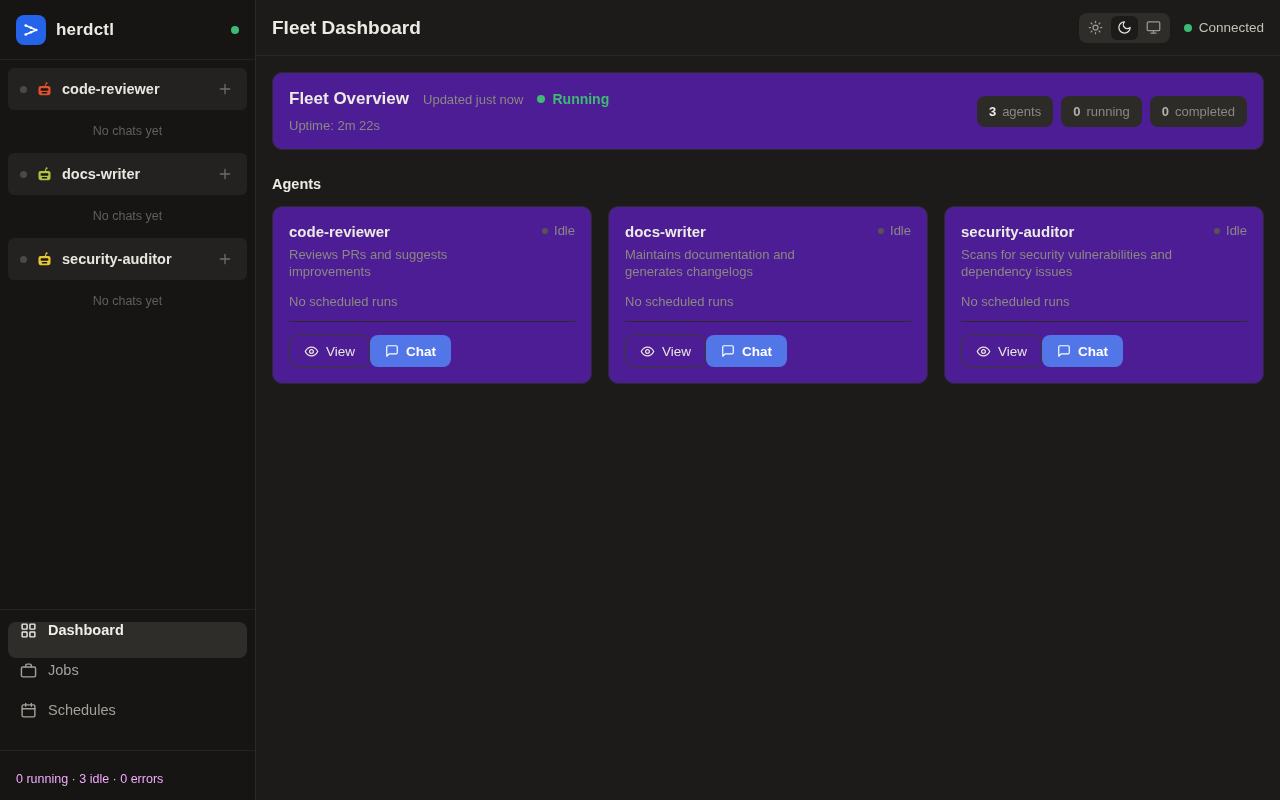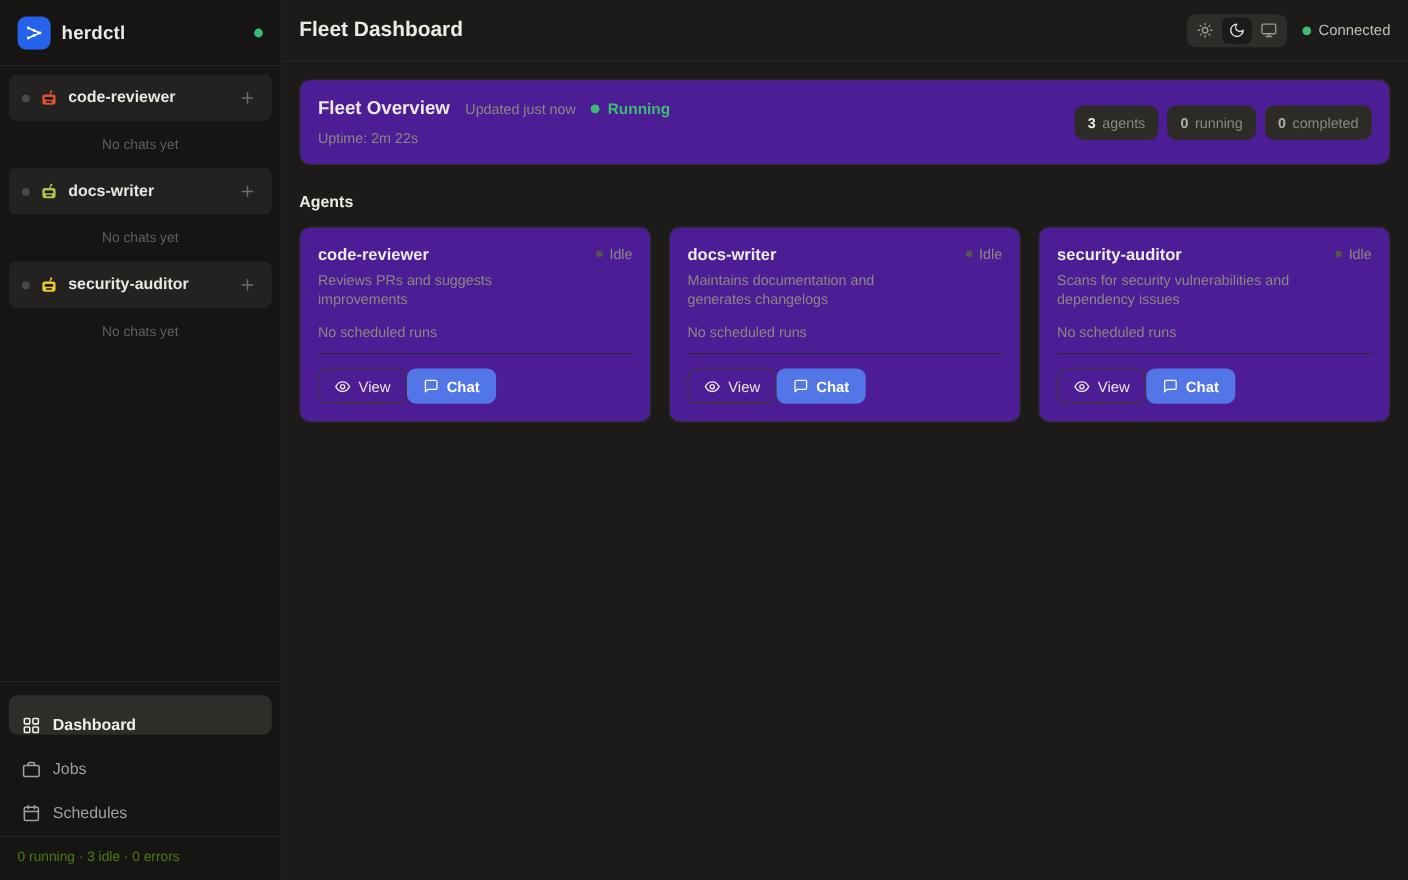--- a/index.html
+++ b/index.html
@@ -43,30 +43,30 @@
   .agent-name { font-size: 14.5px; font-weight: 700; color: #e9e6e0; }
   .plus-btn {
     margin-left: auto; color: #6f6c66; display: flex; align-items: center;
     background: none; border: none; cursor: pointer; padding: 2px;
   }
   .no-chats { text-align: center; font-size: 12.5px; color: #615f58; padding: 14px 4px 13px; }
 
   .side-nav { border-top: 1px solid #242321; padding: 12px 8px 8px; }
   .nav-item {
     height: 36px; border-radius: 8px; margin-bottom: 4px;
-    display: flex; align-items: flex-end; gap: 11px; padding: 0 12px;
+    display: flex; align-items: flex-start; gap: 11px; padding: 0 12px;
     color: #a3a099; font-size: 14.5px; cursor: pointer;
   }
   .nav-item.active { background: #2e2d2a; color: #f1eee8; font-weight: 700; }
   .nav-item .nav-icon { color: inherit; }
 
   .sidebar-footer {
     border-top: 1px solid #242321;
-    padding: 11px 16px 14px;
-    font-size: 12.5px; color: #4d7c0f;
+    padding: 21px 16px 14px;
+    font-size: 12.5px; color: #f0abfc;
   }
 
   
   .main { flex: 1; display: flex; flex-direction: column; background: #1c1b19; }
   .topbar {
     height: 56px; min-height: 56px; padding: 0 16px;
     border-bottom: 1px solid #292825;
     display: flex; align-items: center;
   }
   .page-title { font-size: 19px; font-weight: 700; }

